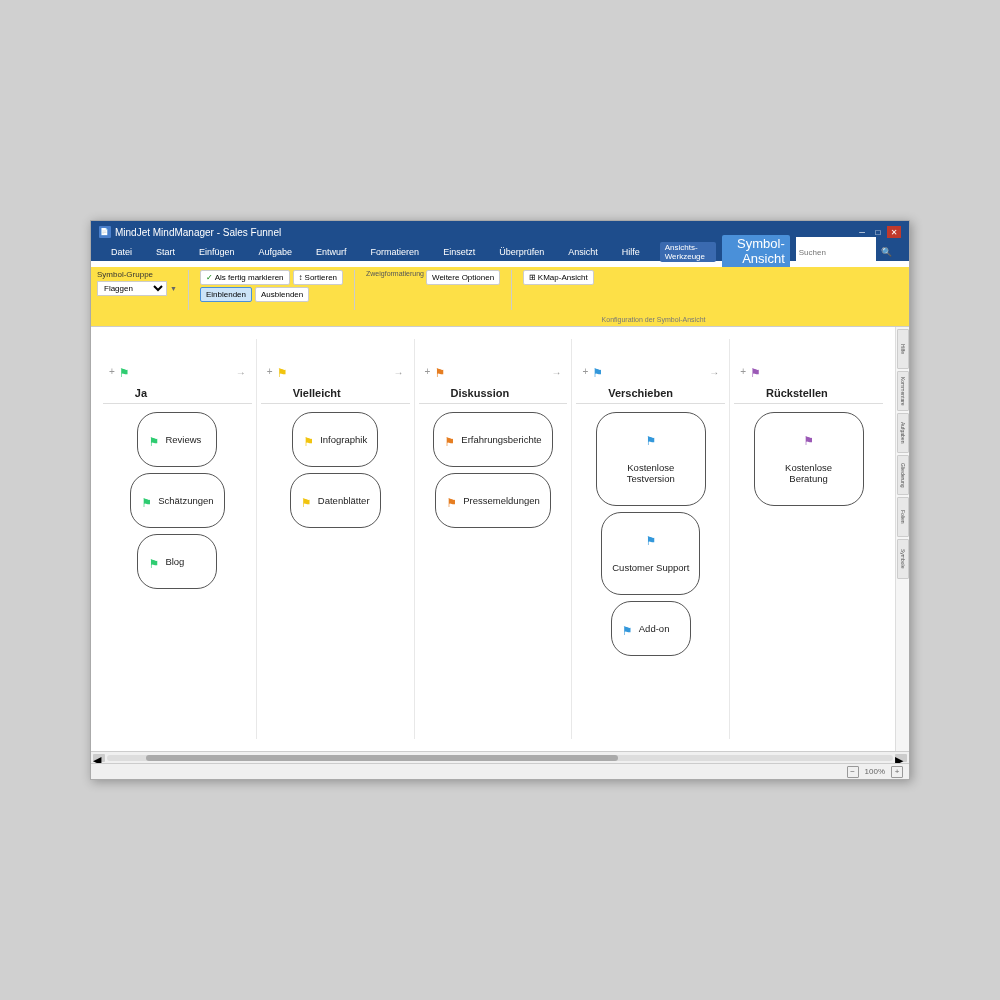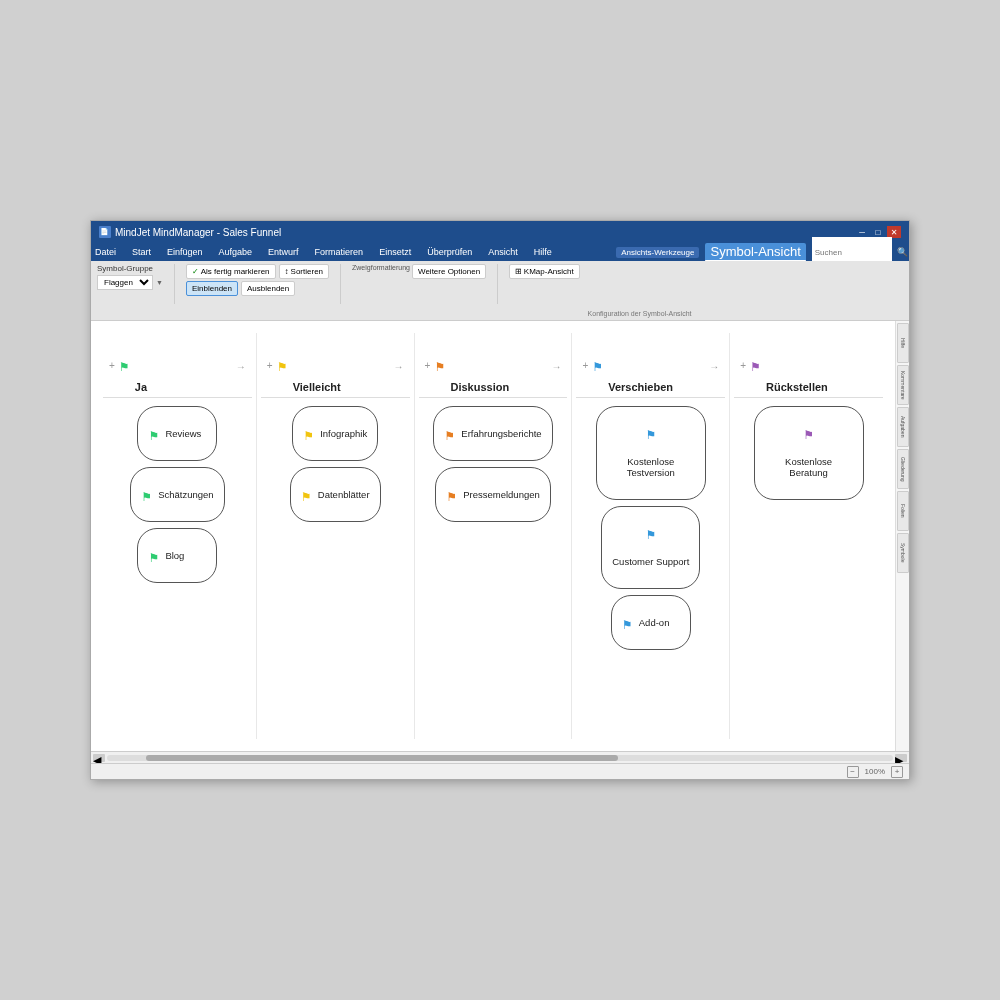--- a/index.html
+++ b/index.html
@@ -43,39 +43,40 @@
     .win-btn { width: 14px; height: 12px; display: flex; align-items: center; justify-content: center; font-size: 8px; color: white; cursor: pointer; }
     .win-btn.close { background: #c0392b; }
 
     
     .menu-bar {
       background: #1e4d8c;
       color: white;
       height: 18px;
       display: flex;
       align-items: center;
-      padding: 0 0;
-      gap: 8px;
+      padding: 0 16px;
+      gap: 16px;
       font-size: 9px;
       flex-shrink: 0;
     }
     .menu-item { padding: 1px 4px; cursor: pointer; }
     .menu-right { margin-left: auto; display: flex; align-items: center; gap: 6px; }
     .search-box { background: white; color: #333; border: none; height: 30px; width: 80px; font-size: 8px; padding: 0 3px; }
 
     
     .ribbon {
-      background: #e5e5e5;
+      background: #fde047;
       border-bottom: 1px solid #ccc;
       padding: 3px 6px;
       display: flex;
       align-items: flex-start;
       gap: 8px;
       flex-shrink: 0;
       height: 60px;
+      margin-top: 6px;
     }
     .ribbon-group {
       display: flex;
       flex-direction: column;
       gap: 2px;
       font-size: 8px;
     }
     .ribbon-row { display: flex; align-items: center; gap: 3px; }
     .ribbon-btn {
       background: white;
@@ -88,21 +89,21 @@
       align-items: center;
       gap: 2px;
     }
     .ribbon-btn.active { background: #cce4f7; border-color: #4a90d9; align-items: flex-end; }
     .ribbon-separator { width: 1px; background: #ccc; height: 40px; margin: 0 3px; }
     .ribbon-select {
       font-size: 8px;
       border: 1px solid #ccc;
       padding: 1px 2px;
       background: white;
-      width: 56px;
+      width: 70px;
     }
 
     
     .canvas-wrapper {
       display: flex;
       flex: 1;
       overflow: hidden;
       position: relative;
     }
     .canvas {

